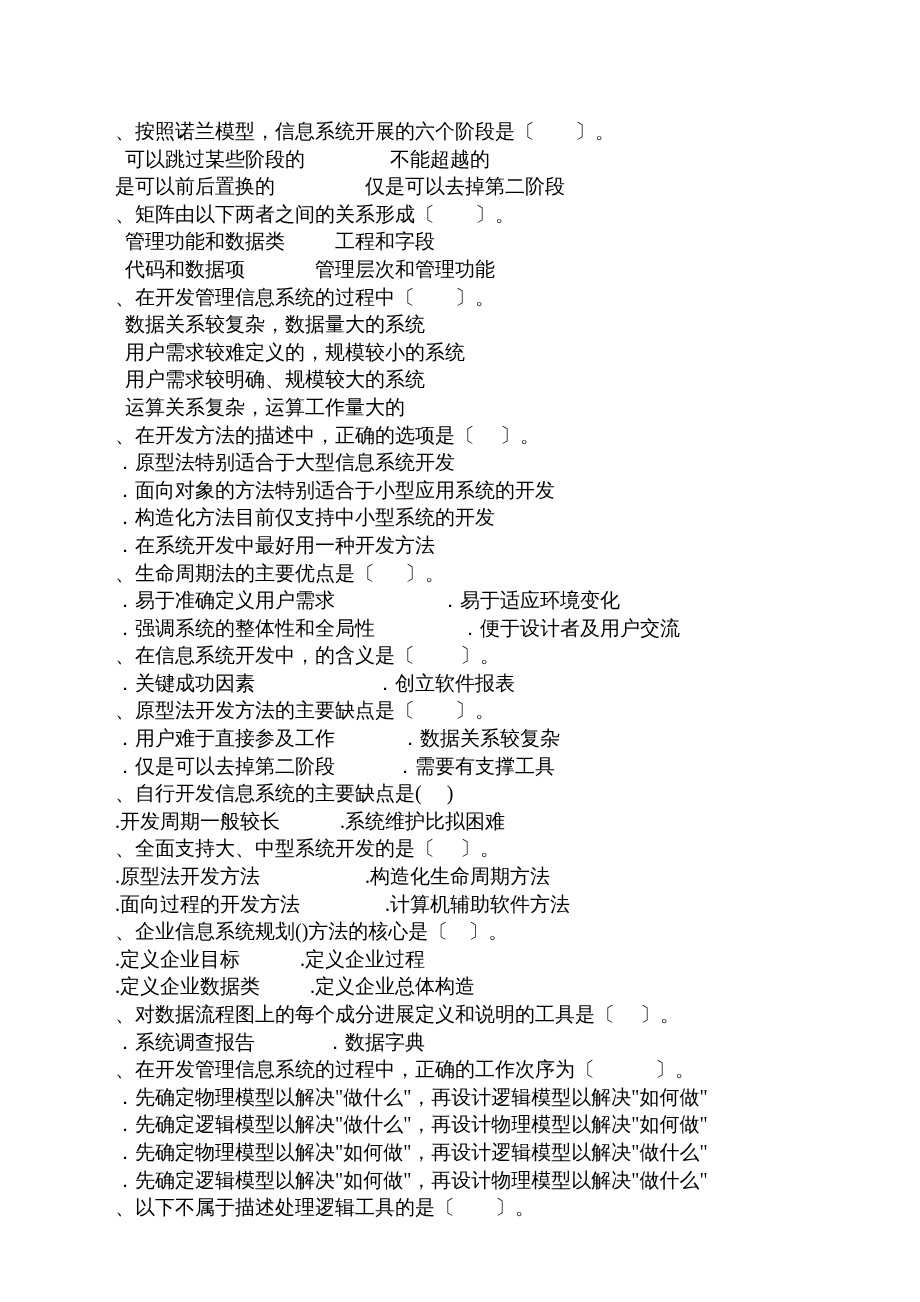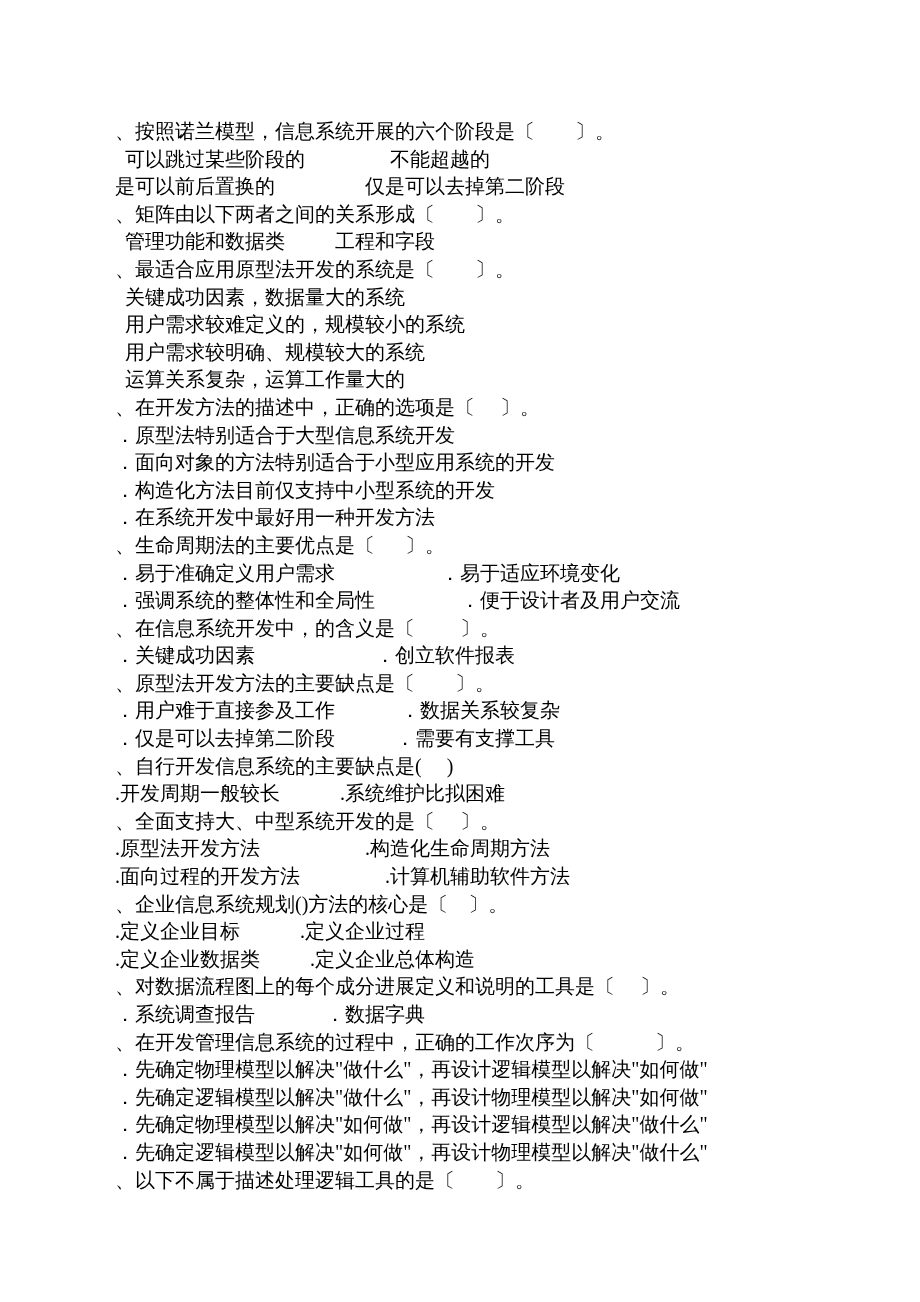--- a/index.html
+++ b/index.html
@@ -23,22 +23,23 @@
 </style>
 </head>
 <body>
 
 <div class="page">
   <div class="line">、按照诺兰模型，信息系统开展的六个阶段是〔　　〕。</div>
   <div class="line">  可以跳过某些阶段的                 不能超越的</div>
   <div class="line">是可以前后置换的                  仅是可以去掉第二阶段</div>
   <div class="line">、矩阵由以下两者之间的关系形成〔　　〕。</div>
   <div class="line">  管理功能和数据类          工程和字段</div>
-  <div class="line">、最适合应用原型法开发的系统是〔　　〕。</div>
-  <div class="line">  关键成功因素，数据量大的系统</div>
+  <div class="line">  代码和数据项              管理层次和管理功能</div>
+  <div class="line">、在开发管理信息系统的过程中〔　　〕。</div>
+  <div class="line">  数据关系较复杂，数据量大的系统</div>
   <div class="line">  用户需求较难定义的，规模较小的系统</div>
   <div class="line">  用户需求较明确、规模较大的系统</div>
   <div class="line">  运算关系复杂，运算工作量大的</div>
   <div class="line">、在开发方法的描述中，正确的选项是〔　 〕。</div>
   <div class="line">．原型法特别适合于大型信息系统开发</div>
   <div class="line">．面向对象的方法特别适合于小型应用系统的开发</div>
   <div class="line">．构造化方法目前仅支持中小型系统的开发</div>
   <div class="line">．在系统开发中最好用一种开发方法</div>
   <div class="line">、生命周期法的主要优点是〔　  〕。</div>
   <div class="line">．易于准确定义用户需求                     ．易于适应环境变化</div>

